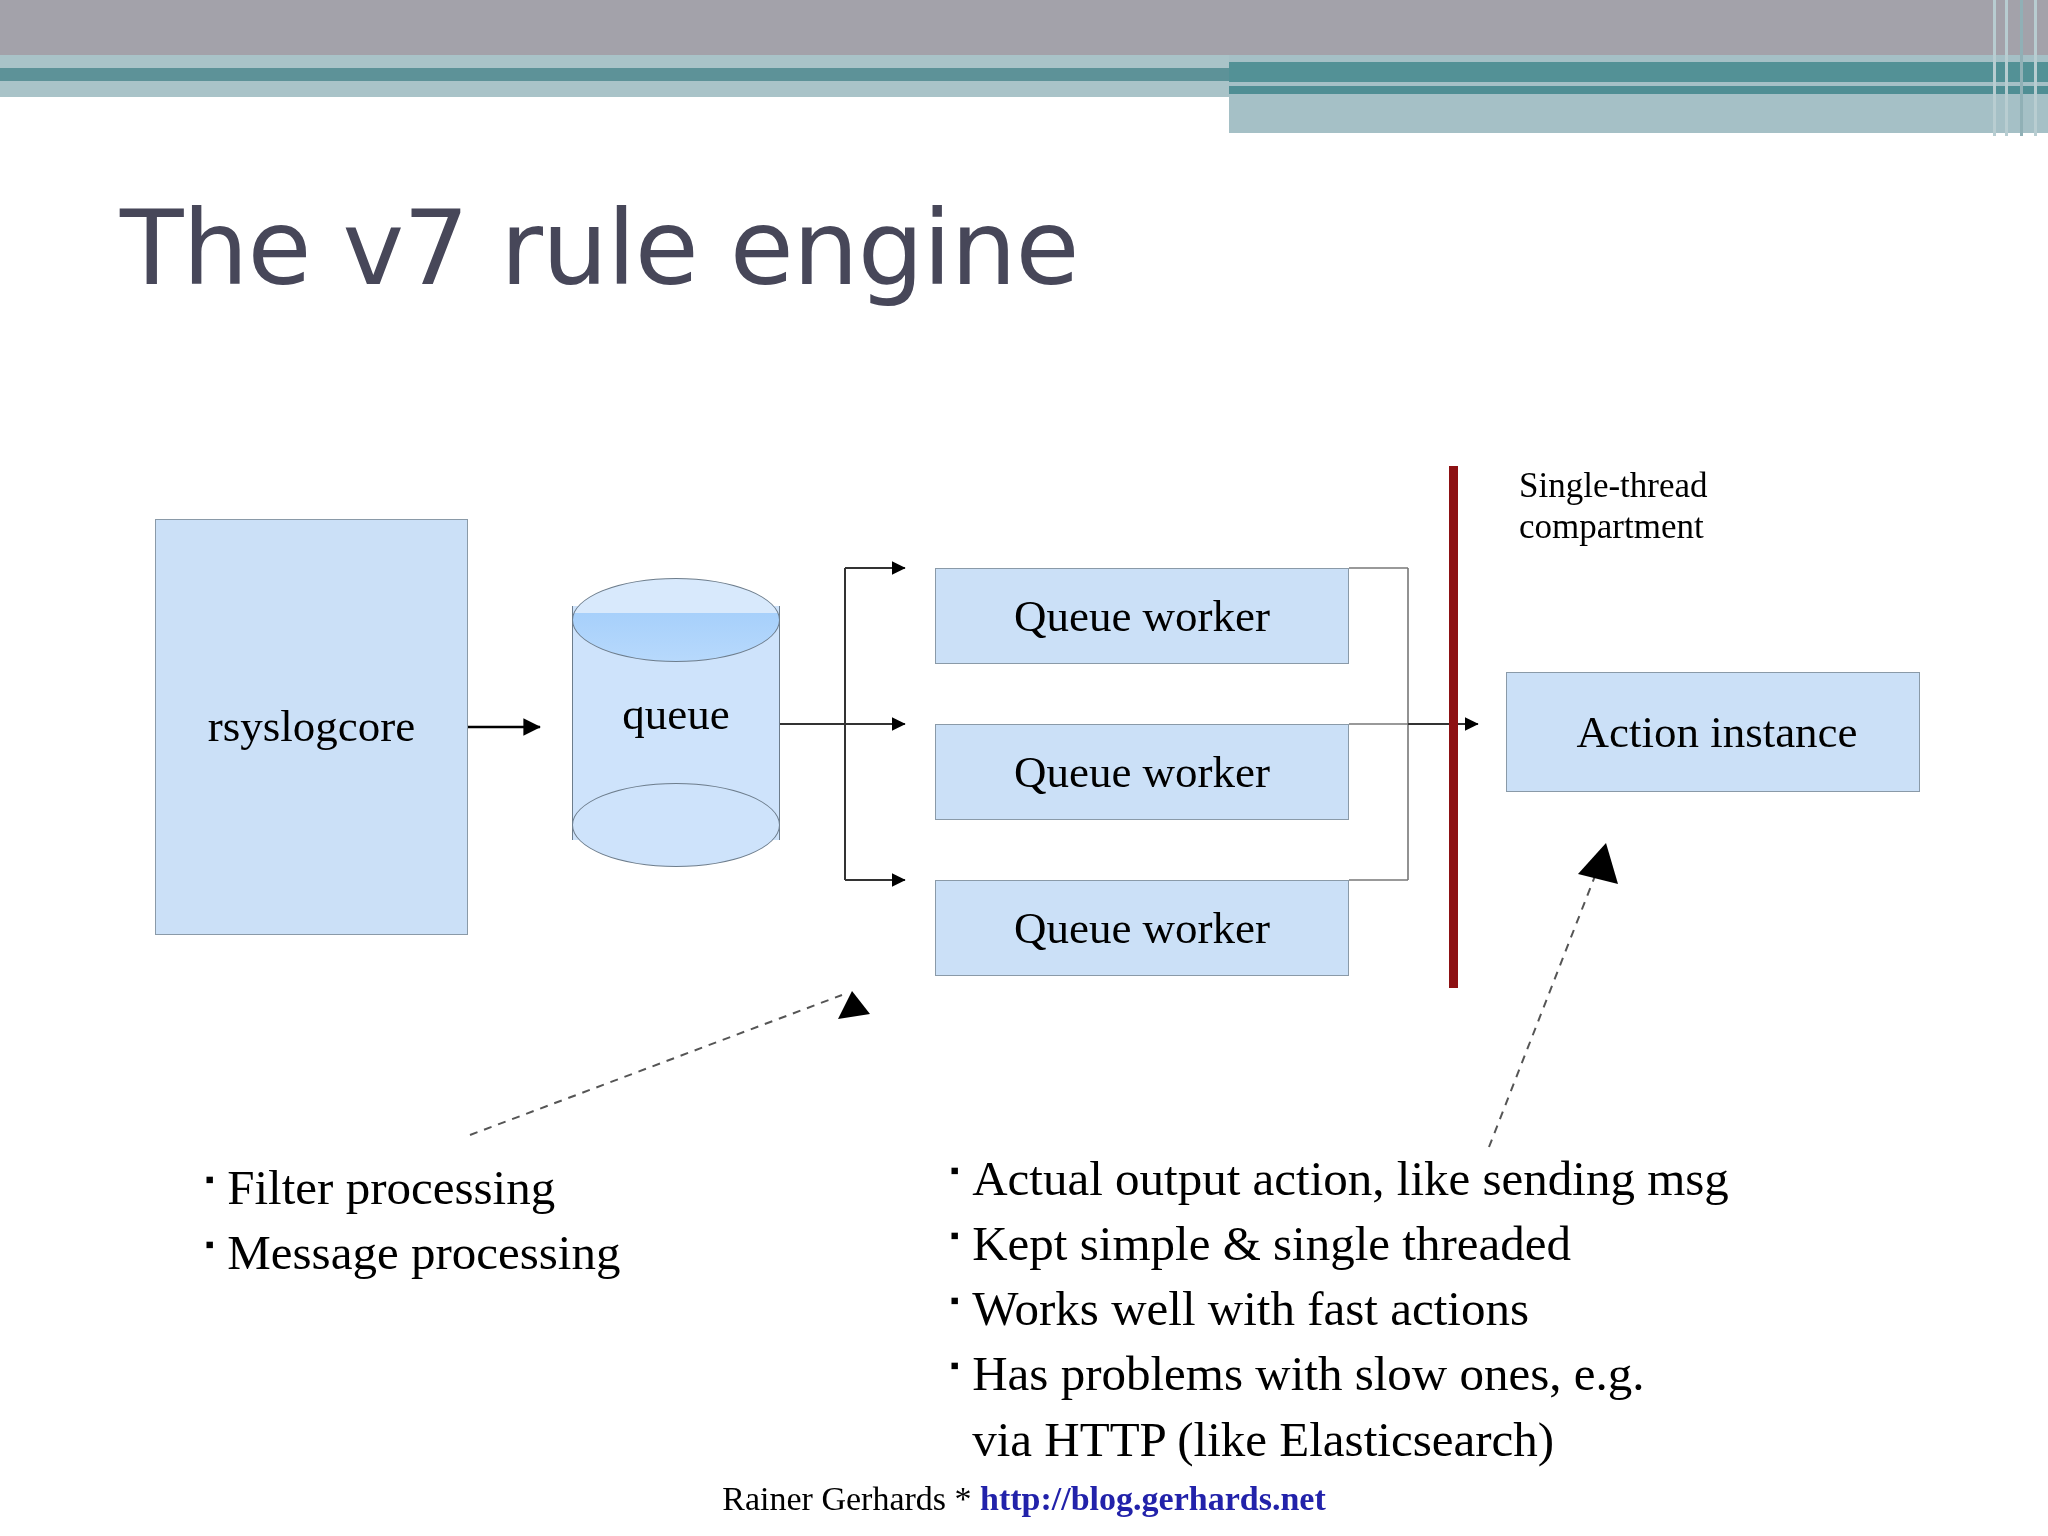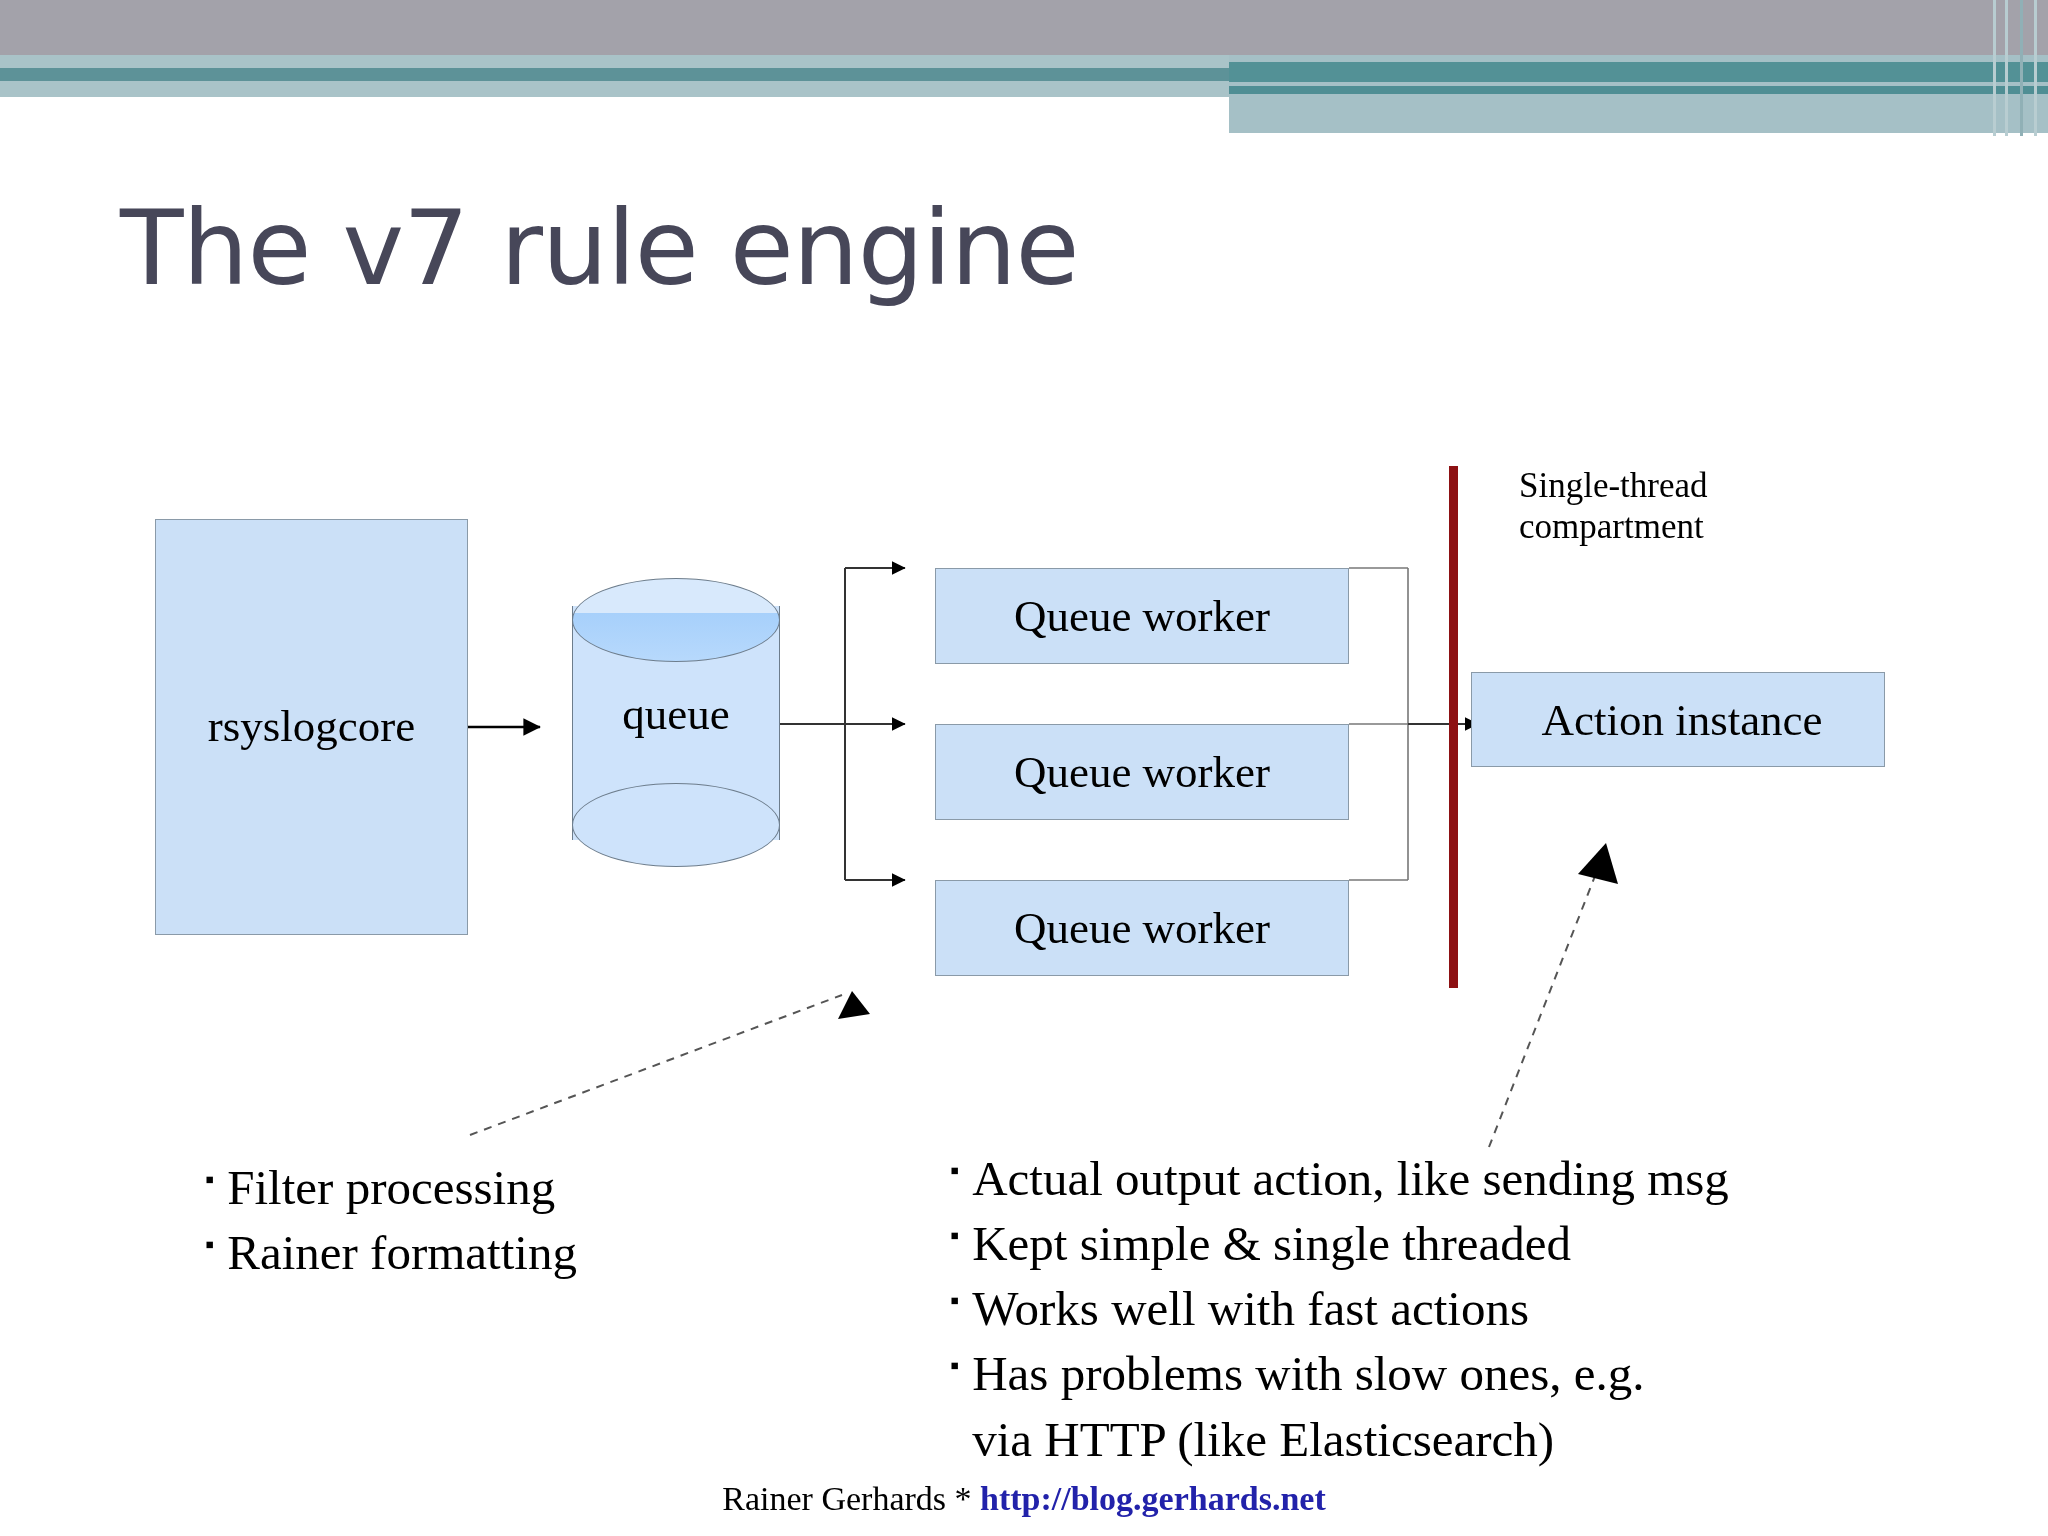--- a/index.html
+++ b/index.html
@@ -106,22 +106,22 @@
   .worker-box {
     left: 935px;
     width: 414px; height: 96px;
     font-size: 45px;
     margin-top: 48px;
   }
   #worker-1 { top: 520px; }
   #worker-2 { top: 676px; }
   #worker-3 { top: 832px; }
   #action-instance {
-    left: 1471px; top: 672px;
-    width: 414px; height: 95px;
+    left: 1506px; top: 672px;
+    width: 414px; height: 120px;
     font-size: 45px;
     padding-left: 8px;
   }
 
   
   .cylinder {
     position: absolute;
     left: 572px; top: 578px;
     width: 208px; height: 290px;
   }
@@ -314,21 +314,21 @@
     <span>Action instance</span>
   </div>
 
   <div id="bullets-left" class="bullets">
     <div class="bullet-row">
       <span class="bullet-mark">▪</span>
       <span class="bullet-text">Filter processing</span>
     </div>
     <div class="bullet-row">
       <span class="bullet-mark">▪</span>
-      <span class="bullet-text">Rainer formatting</span>
+      <span class="bullet-text">Message processing</span>
     </div>
   </div>
 
   <div id="bullets-right" class="bullets">
     <div class="bullet-row">
       <span class="bullet-mark">▪</span>
       <span class="bullet-text">Actual output action, like sending msg</span>
     </div>
     <div class="bullet-row">
       <span class="bullet-mark">▪</span>

